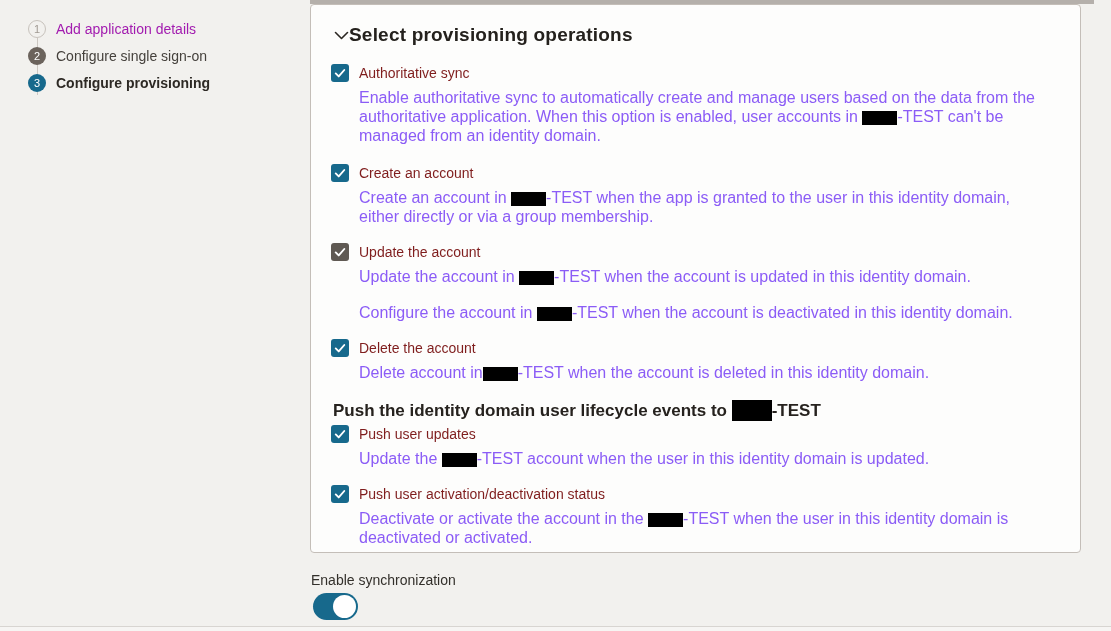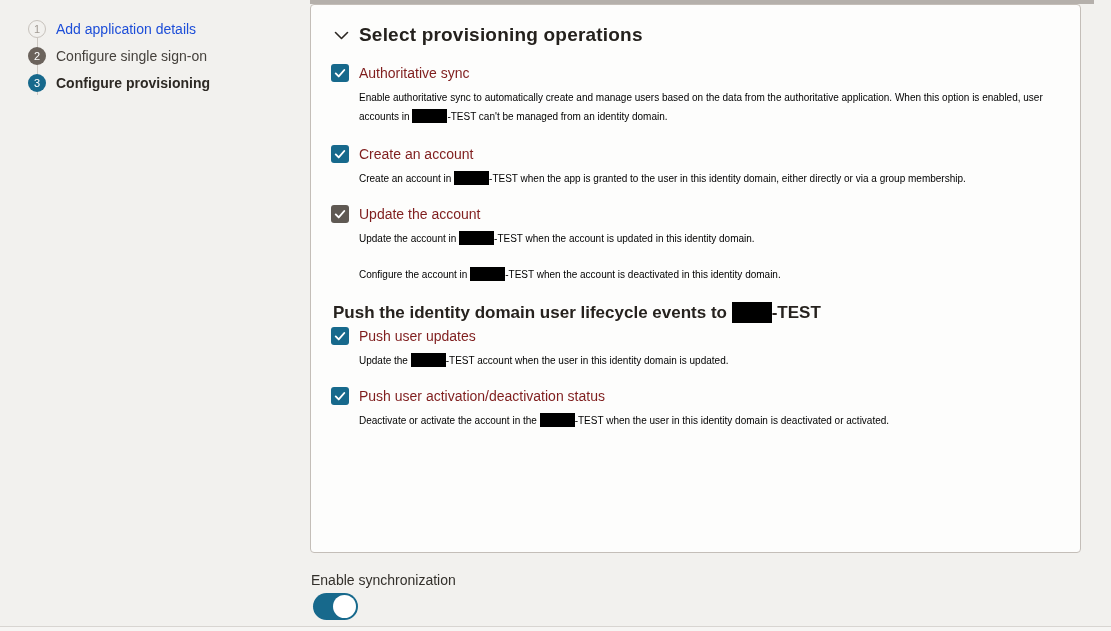--- a/index.html
+++ b/index.html
@@ -17,52 +17,52 @@
   .step { position:relative; display:flex; align-items:center; gap:10px; height:18px; margin-bottom:9px; }
   .step-circle {
     width:18px; height:18px; border-radius:50%; flex:0 0 18px;
     display:flex; align-items:center; justify-content:center;
     font-size:11px; line-height:1; position:relative; z-index:1;
   }
   .step-circle.dim { background:#f2f1ee; border:1px solid #c7c2bc; color:#a09a93; }
   .step-circle.done { background:#6b635c; color:#ffffff; }
   .step-circle.current { background:#17698c; color:#ffffff; }
   .step-label { font-size:14px; }
-  .step-label.dim { color:#1d4ed8; }
+  .step-label.dim { color:#a21caf; }
   .step-label.link { color:#45413c; cursor:pointer; }
   .step-label.current { color:#2d2924; font-weight:bold; }
 
   
   .top-strip { position:absolute; left:310px; top:0; width:784px; height:4px; background:#b5b0ab; }
   .panel {
     position:absolute; left:310px; top:4px; width:771px; height:549px;
     background:#fdfdfc; border:1px solid #c4beb8; border-radius:4px;
     overflow:hidden;
   }
   .panel-title-row {
-    display:flex; align-items:center; gap:10px;
+    display:flex; align-items:center; gap:0;
     padding:19px 0 0 23px; margin-bottom:18px; cursor:pointer;
   }
   .chev { width:15px; height:9px; display:block; }
   .panel-title { font-size:19px; color:#24211d; letter-spacing:.2px; }
 
   .ops { padding-left:20px; padding-right:28px; }
   .op-row { margin-bottom:17px; }
   .op-row.two-line { margin-bottom:19px; }
   .op-head { display:flex; align-items:center; gap:10px; }
   .cb {
     width:18px; height:18px; border-radius:3px; flex:0 0 18px;
     display:flex; align-items:center; justify-content:center; cursor:pointer;
   }
   .cb.teal { background:#17698c; }
   .cb.gray { background:#5f5953; }
   .op-label { font-size:14px; color:#7f1d1d; cursor:pointer; }
   .op-desc {
-    margin:6px 0 0 28px; font-size:10px; line-height:19px;
-    color:#000000; max-width:694px;
+    margin:6px 0 0 28px; font-size:16px; line-height:19px;
+    color:#8b5cf6; max-width:694px;
   }
   .redact { display:inline-block; width:35px; height:14px; background:#000; vertical-align:-3px; }
   .push-heading { font-size:17px; color:#26221e; margin:16px 0 2px 2px; padding-left:20px; line-height:24px; }
   .push-heading .redact { width:40px; height:21px; vertical-align:-5px; }
 
   
   .sync-label { position:absolute; left:311px; top:572px; font-size:14px; color:#33302b; }
   .toggle {
     position:absolute; left:313px; top:593px; width:45px; height:27px;
     border-radius:14px; background:#17698c; cursor:pointer;
@@ -142,20 +142,31 @@
         </span>
         <span class="op-label">Update the account</span>
       </div>
       <p class="op-desc"><span>Update the account in </span><span class="redact"></span><span>-TEST when the account is updated in this identity domain.</span></p>
     </div>
 
     <div class="op-row">
       <p class="op-desc"><span>Configure the account in </span><span class="redact"></span><span>-TEST when the account is deactivated in this identity domain.</span></p>
     </div>
 
+    <div class="op-row">
+      <div class="op-head">
+        <span class="cb teal">
+          <svg viewBox="0 0 14 14" width="12" height="12">
+              <path d="M2 7.5 L5.5 11 L12 3.5" stroke="#fff" stroke-width="2.2" fill="none" stroke-linecap="round" stroke-linejoin="round"></path>
+            </svg>
+        </span>
+        <span class="op-label">Delete the account</span>
+      </div>
+      <p class="op-desc"><span>Delete account in</span><span class="redact"></span><span>-TEST when the account is deleted in this identity domain.</span></p>
+    </div>
   </div>
 
   <h2 class="push-heading"><span>Push the identity domain user lifecycle events to </span><span class="redact"></span><span>-TEST</span></h2>
 
   <div class="ops">
 
     <div class="op-row">
       <div class="op-head">
         <span class="cb teal">
           <svg viewBox="0 0 14 14" width="12" height="12">

